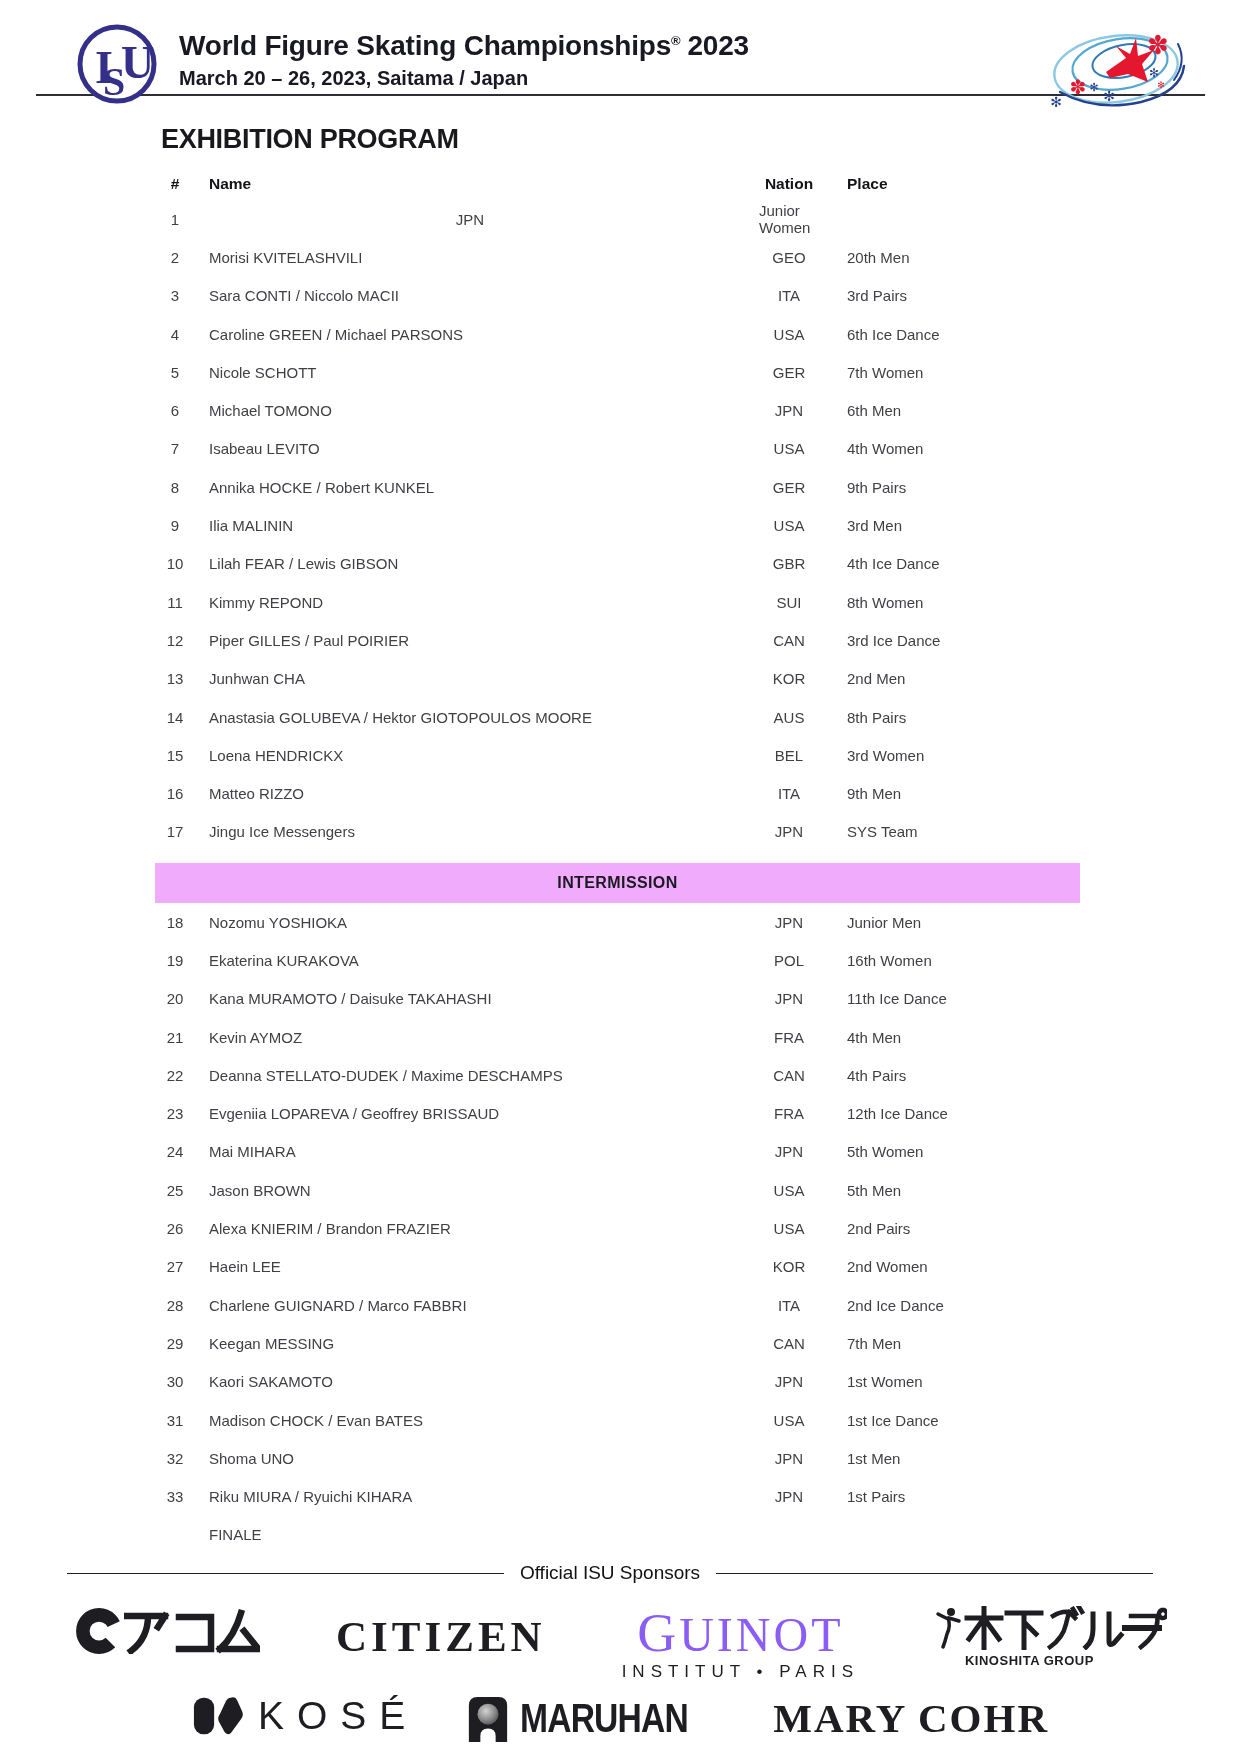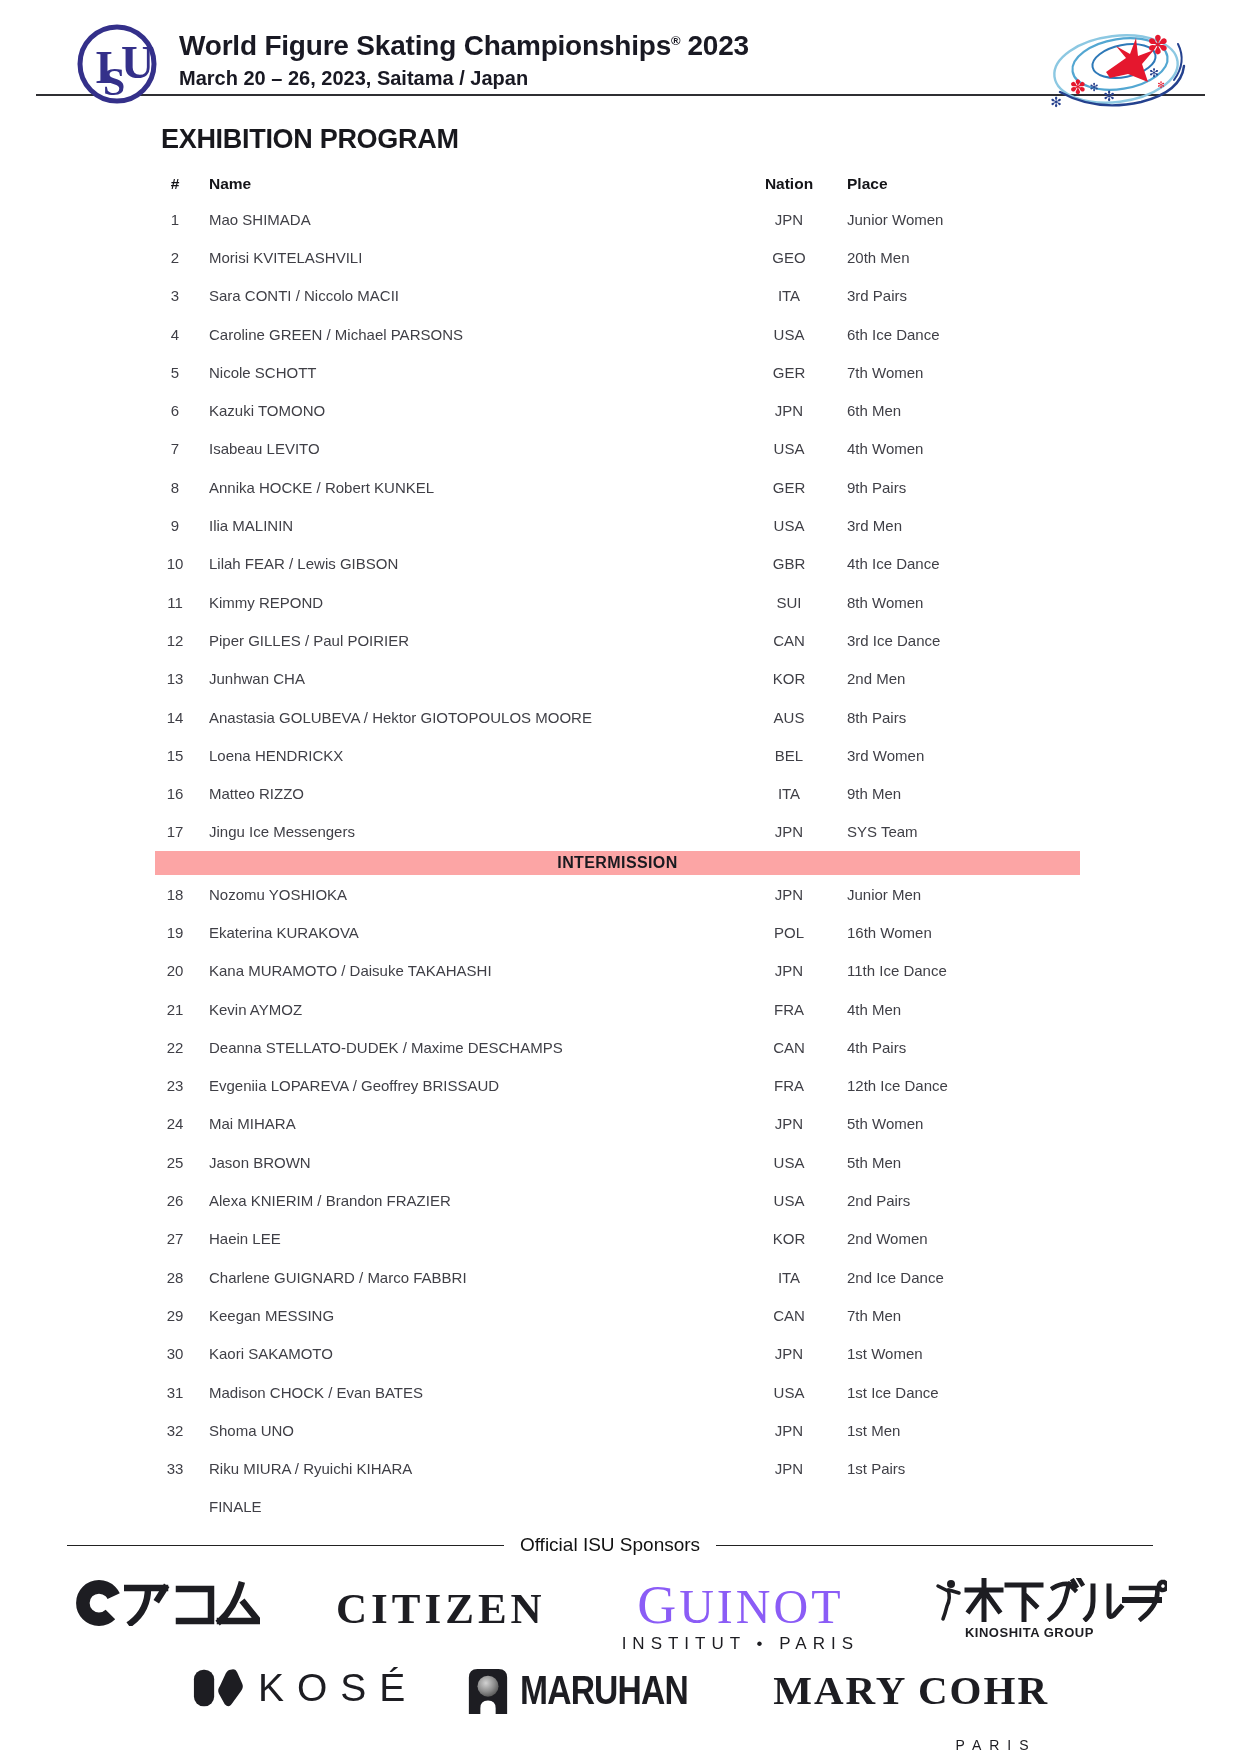--- a/index.html
+++ b/index.html
@@ -27,23 +27,23 @@
 
   
   .table { margin-top:12px; }
   .trow { display:grid; grid-template-columns:40px 550px 88px 250px; padding-left:155px;
     height:38.3px; align-items:center; font-size:15px; }
   .thead { height:32px; font-weight:bold; color:#141418; font-size:15.5px; }
   .c-num { text-align:center; }
   .c-name { padding-left:14px; }
   .c-nation { text-align:center; }
   .c-place { padding-left:14px; }
-  .intermission-bar { margin-left:155px; width:925px; height:24px; background:#fca5a5;
+  .intermission-bar { margin-left:155px; width:925px; height:40px; background:#f0abfc;
     display:flex; align-items:center; justify-content:center; font-size:16px; font-weight:bold;
-    color:#1a1a20; letter-spacing:0.4px; }
+    color:#1a1a20; letter-spacing:0.4px;margin-top:12px; }
   .finale .c-name { color:#3f3f46; }
 
   
   .sponsor-head { display:flex; align-items:center; margin:8px 88px 0 67px; gap:16px; }
   .sponsor-head .line { flex:1; height:0; border-top:1.6px solid #222; }
   .sponsor-head .txt { font-size:19px; color:#111; white-space:nowrap; }
   .sponsor-row { display:flex; align-items:flex-start; justify-content:center; }
   .sponsor-row.r1 { margin-top:22px; gap:76px; height:76px; }
   .sponsor-row.r2 { margin-top:4px; gap:48px;justify-content:center; }
   .sp { display:flex; align-items:center; color:#1d1d22; }
@@ -111,21 +111,20 @@
   <main class="table">
     <div class="trow thead">
       <span class="c-num">#</span>
       <span class="c-name">Name</span>
       <span class="c-nation">Nation</span>
       <span class="c-place">Place</span>
     </div>
     <div id="rows">
         <div class="trow">
           <span class="c-num">1</span>
-          <span class="c-name">Mao SHIMADA</span>
           <span class="c-nation">JPN</span>
           <span class="c-place">Junior Women</span>
         </div>
         <div class="trow">
           <span class="c-num">2</span>
           <span class="c-name">Morisi KVITELASHVILI</span>
           <span class="c-nation">GEO</span>
           <span class="c-place">20th Men</span>
         </div>
         <div class="trow">
@@ -141,21 +140,21 @@
           <span class="c-place">6th Ice Dance</span>
         </div>
         <div class="trow">
           <span class="c-num">5</span>
           <span class="c-name">Nicole SCHOTT</span>
           <span class="c-nation">GER</span>
           <span class="c-place">7th Women</span>
         </div>
         <div class="trow">
           <span class="c-num">6</span>
-          <span class="c-name">Kazuki TOMONO</span>
+          <span class="c-name">Michael TOMONO</span>
           <span class="c-nation">JPN</span>
           <span class="c-place">6th Men</span>
         </div>
         <div class="trow">
           <span class="c-num">7</span>
           <span class="c-name">Isabeau LEVITO</span>
           <span class="c-nation">USA</span>
           <span class="c-place">4th Women</span>
         </div>
         <div class="trow">

